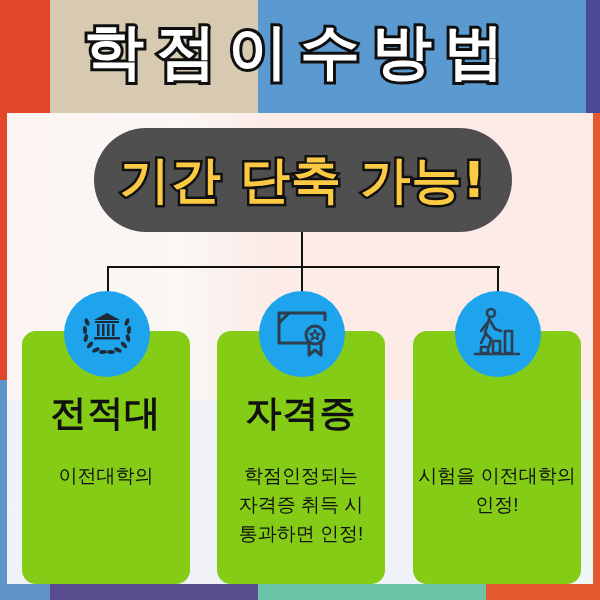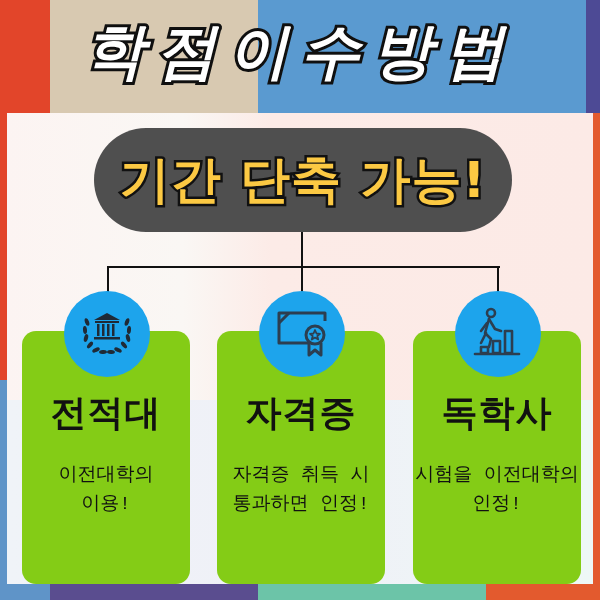--- a/index.html
+++ b/index.html
@@ -28,21 +28,20 @@
       background: linear-gradient(90deg, #f0f3f8 0%, #eff0f7 50%, #eef8f6 100%);
     }
 
     
     .title {
       position: absolute; left: 0; top: 12px; width: 600px; text-align: center;
       font-family: "DejaVu Sans", sans-serif; font-weight: bold;
       font-size: 60px; letter-spacing: 12px; color: #ffffff;
       -webkit-text-stroke: 6px #111111; paint-order: stroke fill;
       text-shadow: 0 0 2px #000;
-      font-style: italic;
     }
 
     
     .pill {
       position: absolute; left: 94px; top: 128px; width: 418px; height: 104px;
       background: #4f4f4f; border-radius: 52px;
       display: flex; align-items: center; justify-content: center;
     }
     .pill-text {
       font-family: "DejaVu Sans", sans-serif; font-weight: bold;
@@ -67,21 +66,21 @@
     .card-2 { left: 217px; padding-left: 32px; }
     .card-3 { left: 413px; }
 
     .card-title {
       position: absolute; left: 0; top: 58px; width: 100%; text-align: center;
       font-family: "DejaVu Sans", sans-serif; font-weight: bold;
       font-size: 36px; color: #111; letter-spacing: 1px;
     }
     .card-desc {
       position: absolute; left: 0; top: 130px; width: 100%; text-align: center;
-      font-family: Liberation Mono, monospace; font-size: 19px; line-height: 29px; color: #111;
+      font-family: Liberation Sans, sans-serif; font-size: 19px; line-height: 29px; color: #111;
     }
     .card-desc div { white-space: nowrap; }
 
     
     .icon-circle {
       position: absolute; top: 291px; width: 86px; height: 86px; border-radius: 50%;
       background: #1da4ec; display: flex; align-items: center; justify-content: center;
     }
     .icon-1 { left: 64px; }
     .icon-2 { left: 259px; }
@@ -112,34 +111,33 @@
 <div class="line line-v-main"></div>
 <div class="line line-h"></div>
 <div class="line line-v1"></div>
 <div class="line line-v2"></div>
 <div class="line line-v3"></div>
 
 <div class="card card-1">
   <div class="card-title">전적대</div>
   <div class="card-desc">
     <div>이전대학의</div>
-    <div>이용!</div>
   </div>
 </div>
 
 <div class="card card-2">
   <div class="card-title">자격증</div>
   <div class="card-desc">
+    <div>학점인정되는</div>
     <div>자격증 취득 시</div>
     <div>통과하면 인정!</div>
   </div>
 </div>
 
 <div class="card card-3">
-  <div class="card-title">독학사</div>
   <div class="card-desc">
     <div>시험을 이전대학의</div>
     <div>인정!</div>
   </div>
 </div>
 
 <div class="icon-circle icon-1">
   <svg width="60" height="60" viewBox="0 0 60 60">
 
     <polygon points="30,9 17,16 43,16" fill="#1f2a36"></polygon>

